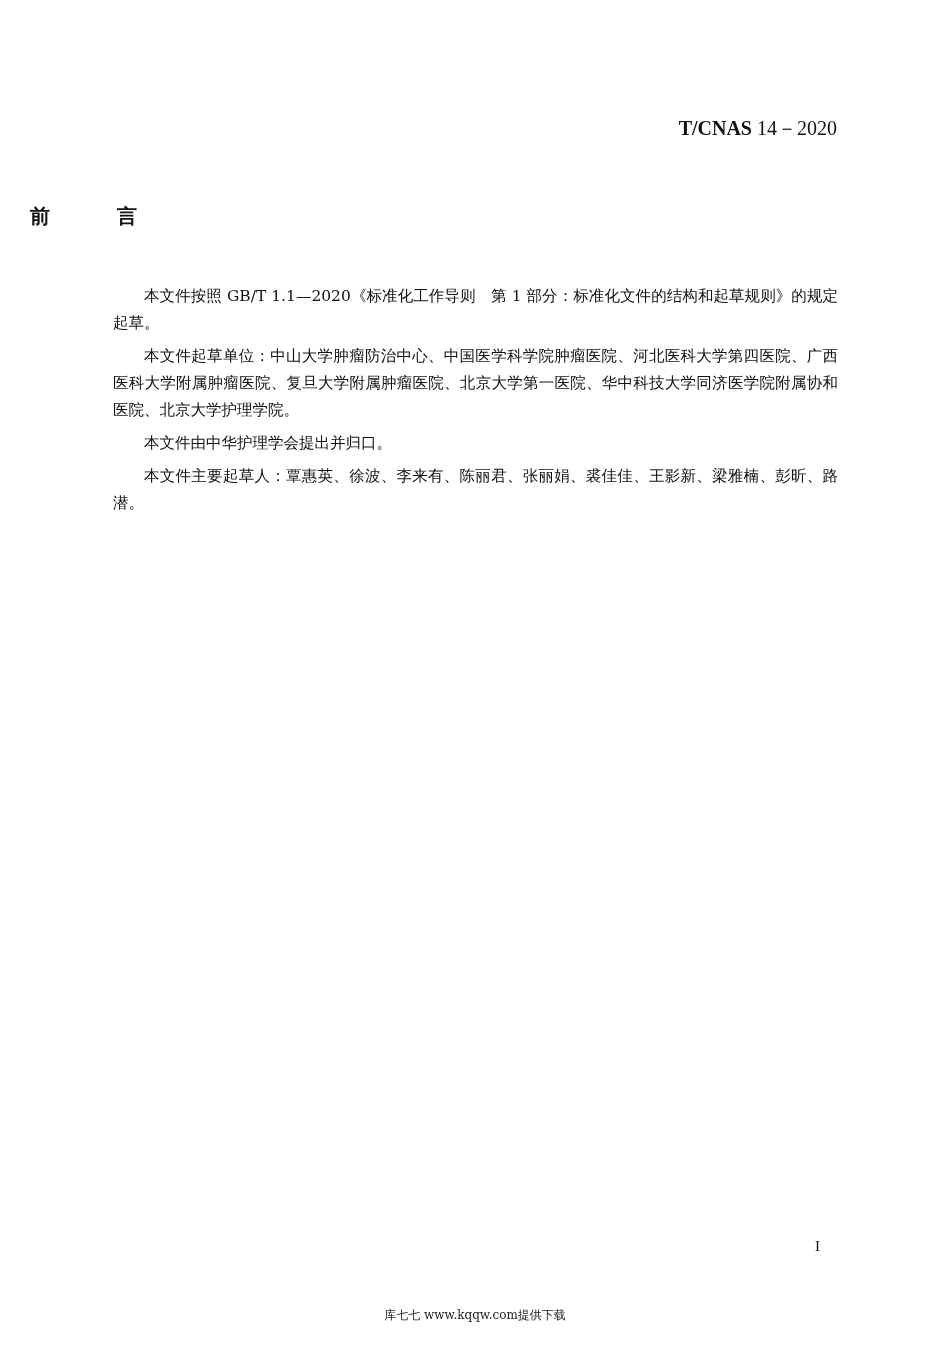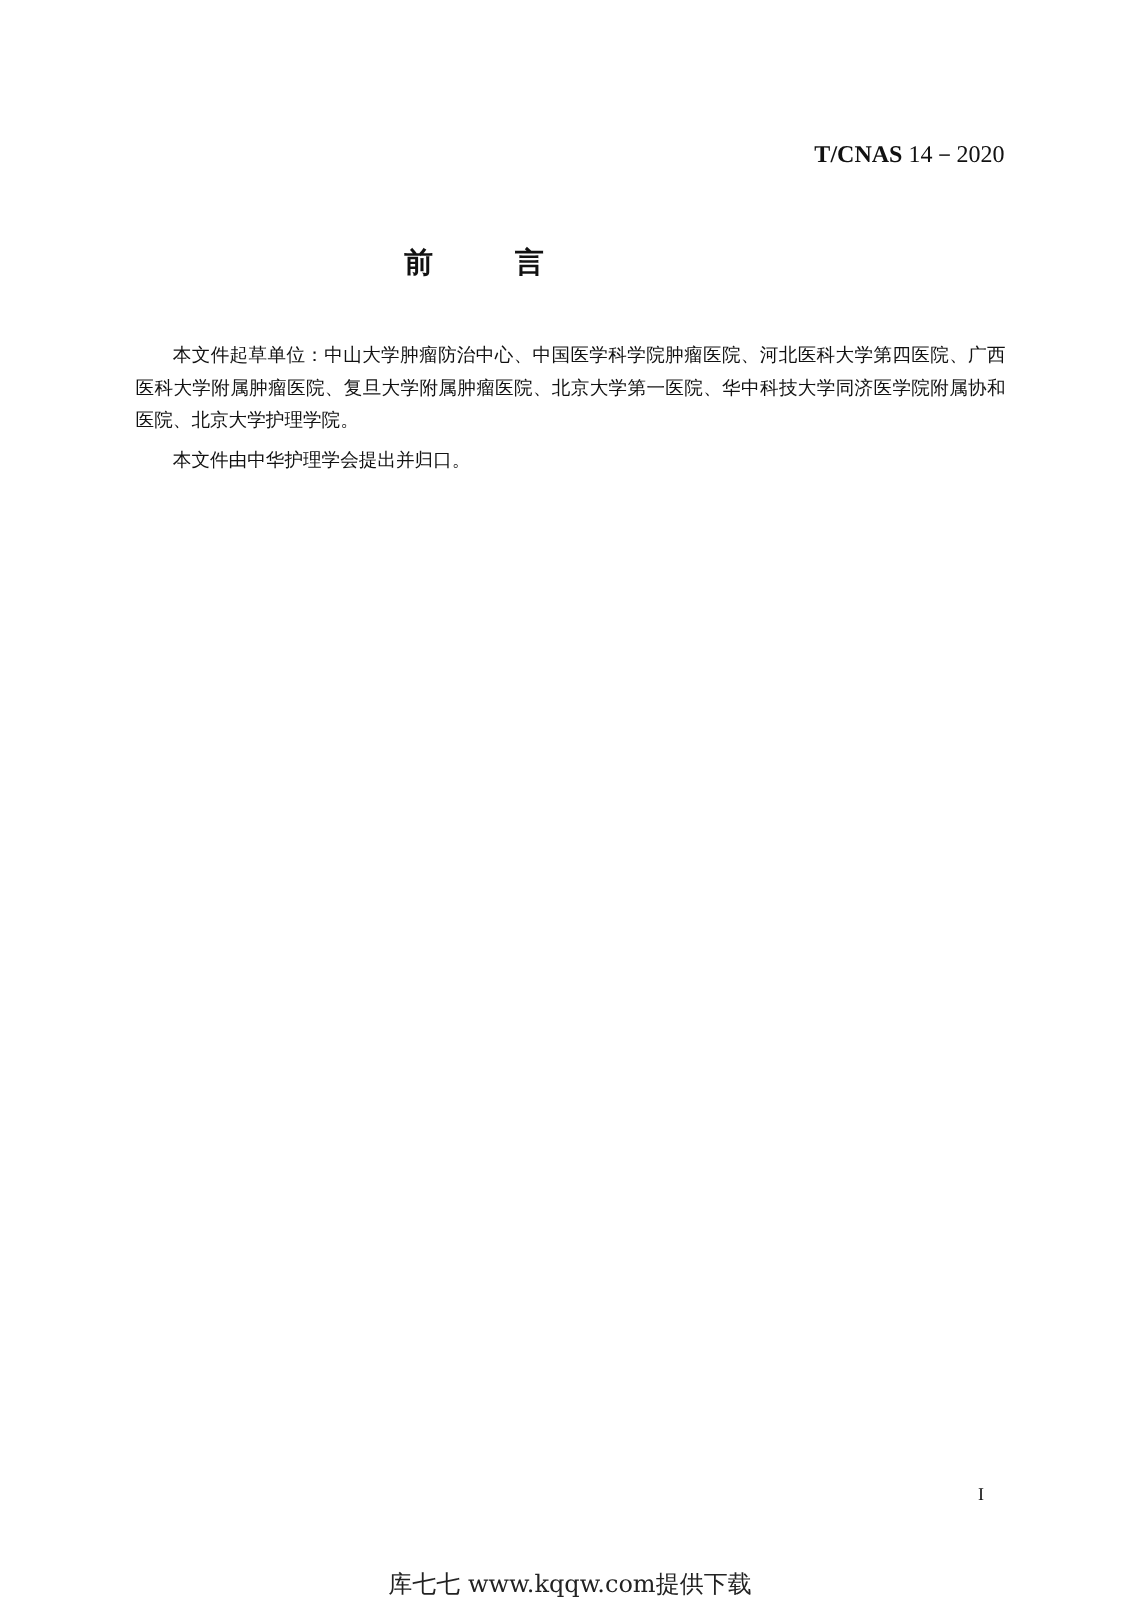--- a/index.html
+++ b/index.html
@@ -22,22 +22,22 @@
       font-size: 20px;
       font-family: "Liberation Serif", serif;
       white-space: nowrap;
     }
     .std-code .bold { font-weight: bold; }
     .title {
       position: absolute;
       top: 203px;
       left: 0;
       width: 790px;
-      text-align: center;
-      font-size: 24px;
+      text-align: left;
+      font-size: 20px;
       letter-spacing: 30px;
       text-indent: 30px;
       font-family: "DejaVu Sans", sans-serif;
       font-weight: bold;
     }
     .body-text {
       position: absolute;
       top: 283px;
       left: 113px;
       width: 725px;
@@ -56,35 +56,37 @@
       left: 815px;
       font-size: 15px;
       font-family: "Liberation Serif", serif;
     }
     .footer {
       position: absolute;
       top: 1307px;
       left: 0;
       width: 950px;
       text-align: center;
-      font-size: 20px;
+      font-size: 12px;
       font-family: "DejaVu Serif", "Liberation Serif", serif;
       color: #222;
     }
   </style>
 </head>
 <body>
 
 <div class="std-code">
   <span class="bold">T/CNAS</span>
   <span>14－2020</span>
 </div>
 
 <div class="title">前 言</div>
 
 <div class="body-text">
+  <p>本文件按照 GB/T 1.1—2020《标准化工作导则　第 1 部分：标准化文件的结构和起草规则》的规定起草。</p>
   <p>本文件起草单位：中山大学肿瘤防治中心、中国医学科学院肿瘤医院、河北医科大学第四医院、广西医科大学附属肿瘤医院、复旦大学附属肿瘤医院、北京大学第一医院、华中科技大学同济医学院附属协和医院、北京大学护理学院。</p>
   <p>本文件由中华护理学会提出并归口。</p>
+  <p>本文件主要起草人：覃惠英、徐波、李来有、陈丽君、张丽娟、裘佳佳、王影新、梁雅楠、彭昕、路潜。</p>
 </div>
 
 <div class="page-number">I</div>
 
 <div class="footer">库七七 www.kqqw.com提供下载</div>
 
 </body></html>

